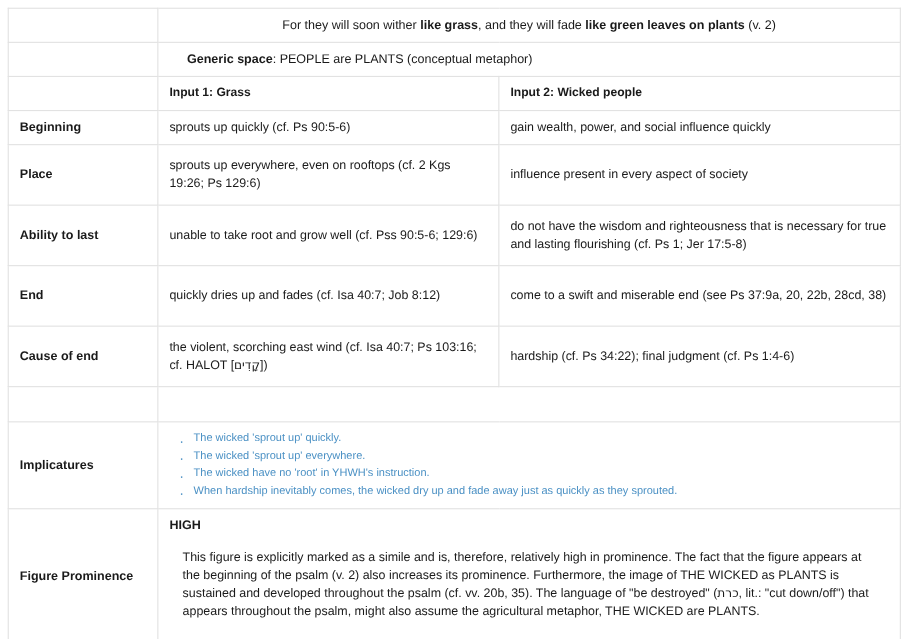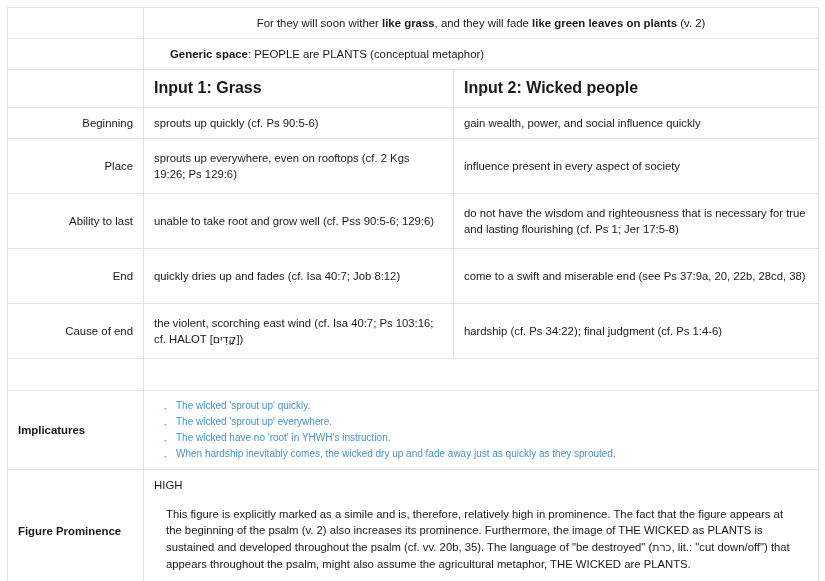--- a/index.html
+++ b/index.html
@@ -62,33 +62,32 @@
     background: #fafafa;
     padding: 8px 10px;
     font-size: 11.4px;
   }
   .generic-cell b { font-weight: bold; margin-left: 16px; }
 
   
   .input-head {
     background: #cfcfcf;
     font-weight: bold;
-    font-size: 16px;
+    font-size: 11px;
     padding: 8px 10px;
     border-color: #cfcfcf;
   }
 
   
   .row-label {
     background: #d4d4d4;
-    font-weight: normal;
+    font-weight: bold;
     font-size: 11.4px;
     padding: 8px 10px;
     border-color: #cacaca;
-    text-align: right;
   }
 
   .data-cell {
     background: #ffffff;
     font-size: 11.3px;
   }
 
   td.pad-tall { height: 40px; }
 
   
@@ -148,21 +147,21 @@
     font-weight: bold;
     font-size: 11.4px;
     padding: 8px 10px;
   }
   .fp-cell {
     background: #ffffff;
     padding: 8px 10px 10px 10px;
     vertical-align: top;
   }
   .fp-heading {
-    font-weight: normal;
+    font-weight: bold;
     font-size: 11.4px;
     margin: 0 0 1px 0;
   }
   .fp-body {
     font-size: 11.3px;
     line-height: 1.47;
     margin: 12px;
     text-align: left;
   }
   .heb {

